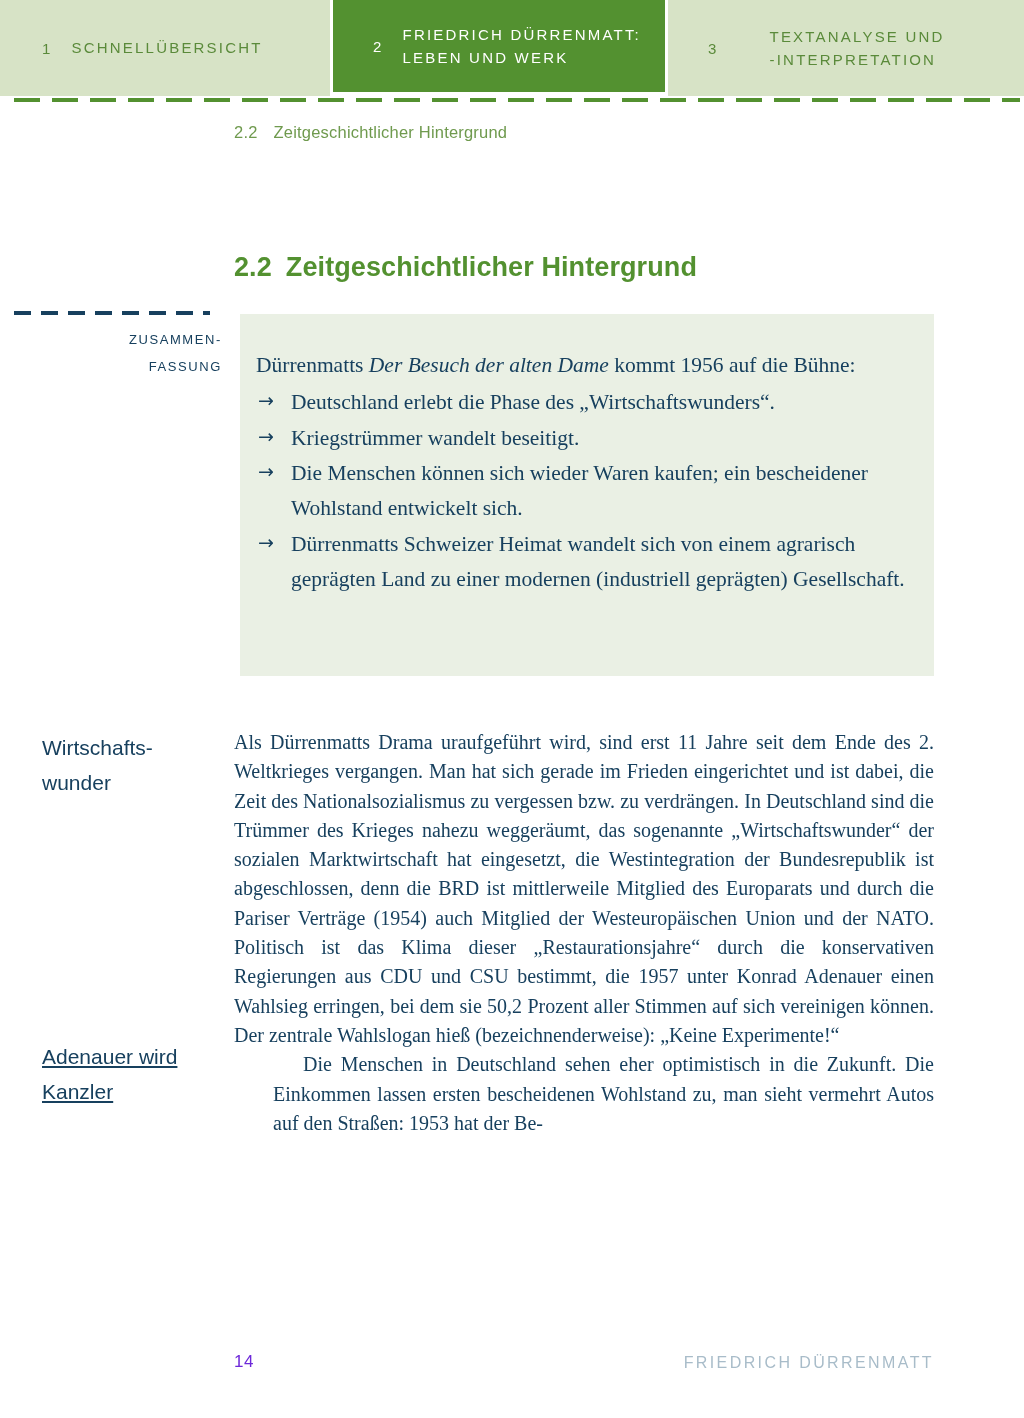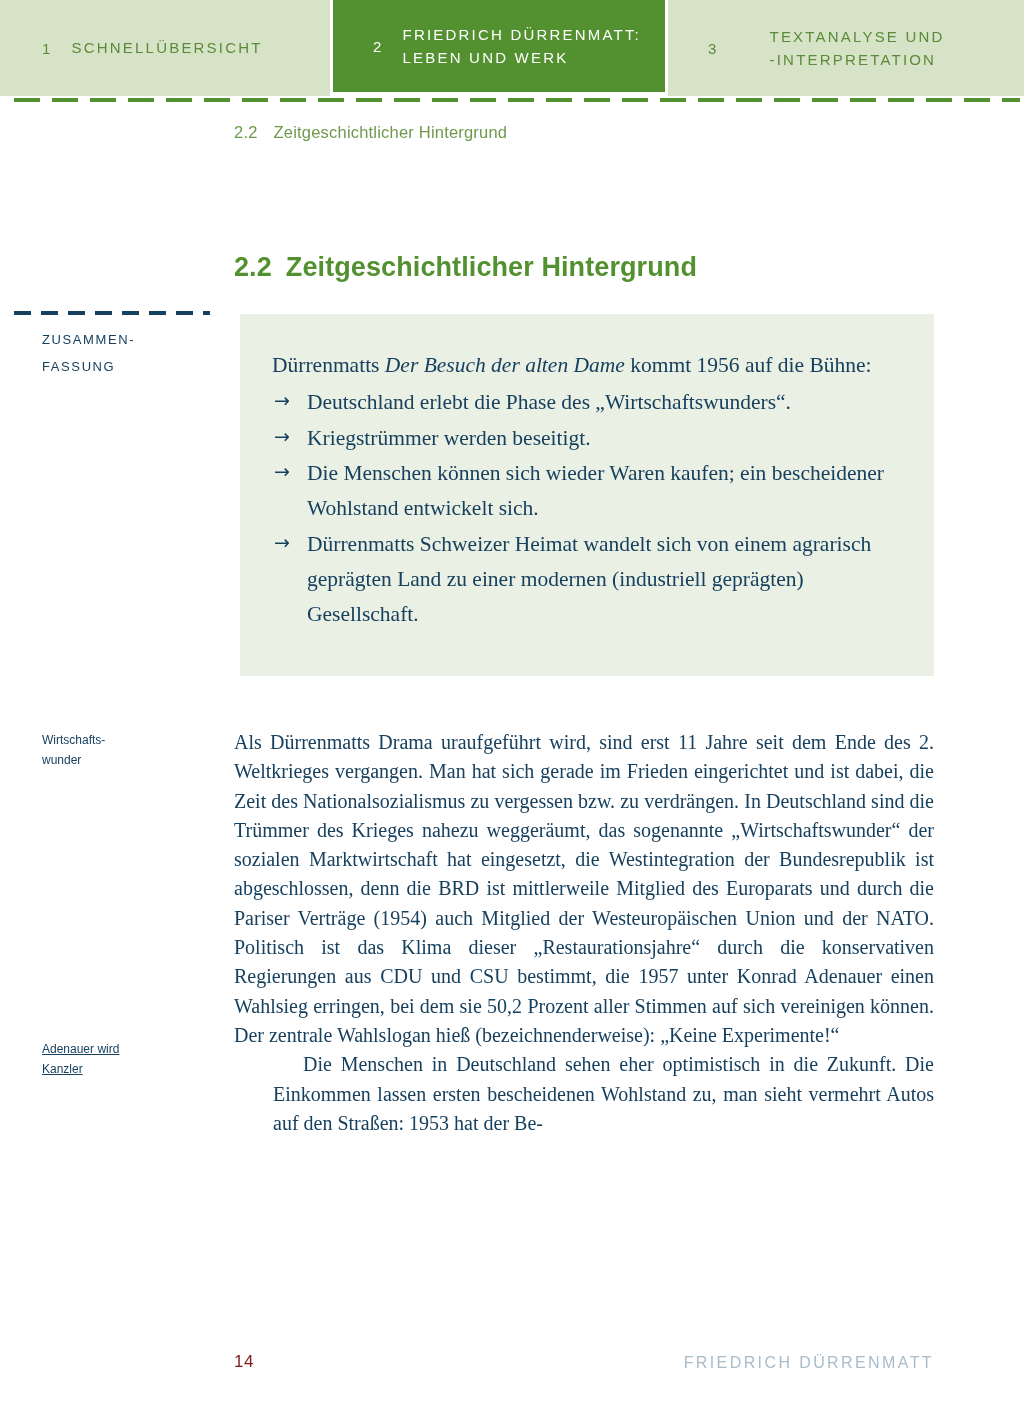--- a/index.html
+++ b/index.html
@@ -115,21 +115,21 @@
 
   
   .summary-box {
     position: absolute;
     top: 314px;
     left: 240px;
     width: 694px;
     height: 362px;
     background: #eaf0e4;
     box-sizing: border-box;
-    padding: 34px 26px 0 32px;
+    padding: 34px 26px 0 16px;
   }
   .summary-intro {
     font-family: "Liberation Serif", serif;
     font-size: 21.5px;
     color: #17405e;
     line-height: 1.62;
     text-align: justify;
     margin: 0 0 2px 0;
   }
   .summary-intro em { font-style: italic; }
@@ -155,21 +155,21 @@
     font-size: 19px;
     color: #17405e;
     font-family: "DejaVu Sans", sans-serif;
   }
 
   
   .margin-note {
     position: absolute;
     left: 42px;
     width: 190px;
-    font-size: 12px;
+    font-size: 21px;
     color: #17405e;
     line-height: 1.65;
   }
   .mn-1 { top: 731px; }
   .mn-2 { top: 1040px; text-decoration: underline; }
 
   
   .body-col {
     position: absolute;
     top: 728px;
@@ -187,21 +187,21 @@
     hyphens: none;
   }
   .body-col p.indent { text-indent: 30px; margin-left: 39px; }
 
   
   .footer-page {
     position: absolute;
     top: 1352px;
     left: 234px;
     font-size: 17px;
-    color: #7f1d1d;
+    color: #6d28d9;
     letter-spacing: 0.5px;
   }
   .footer-title {
     position: absolute;
     top: 1354px;
     right: 90px;
     font-size: 16px;
     color: #a8bcc9;
     letter-spacing: 2.4px;
   }
@@ -229,35 +229,35 @@
 
 <div class="breadcrumb">
   <span class="bc-num">2.2</span><span>Zeitgeschichtlicher Hintergrund</span>
 </div>
 
 <div class="section-heading">
   <span class="sh-num">2.2</span><span>Zeitgeschichtlicher Hintergrund</span>
 </div>
 
 <div class="zus-rule"></div>
-<div class="zus-label" style="white-space: pre-line;">ZUSAMMEN-
+<div class="zus-label" style="white-space: pre-line; text-align: right;">ZUSAMMEN-
 FASSUNG</div>
 
 <div class="summary-box">
   <p class="summary-intro">
     <span>Dürrenmatts </span><em>Der Besuch der alten Dame</em><span> kommt 1956 auf die Bühne:</span>
   </p>
   <ul class="summary-list">
     <li>
       <span class="arrow">→</span>
       <span>Deutschland erlebt die Phase des „Wirtschaftswunders“.</span>
     </li>
     <li>
       <span class="arrow">→</span>
-      <span>Kriegstrümmer werden beseitigt.</span>
+      <span>Kriegstrümmer wandelt beseitigt.</span>
     </li>
     <li>
       <span class="arrow">→</span>
       <span>Die Menschen können sich wieder Waren kaufen; ein bescheidener Wohlstand entwickelt sich.</span>
     </li>
     <li>
       <span class="arrow">→</span>
       <span>Dürrenmatts Schweizer Heimat wandelt sich von einem agrarisch geprägten Land zu einer modernen (industriell geprägten) Gesellschaft.</span>
     </li>
   </ul>

